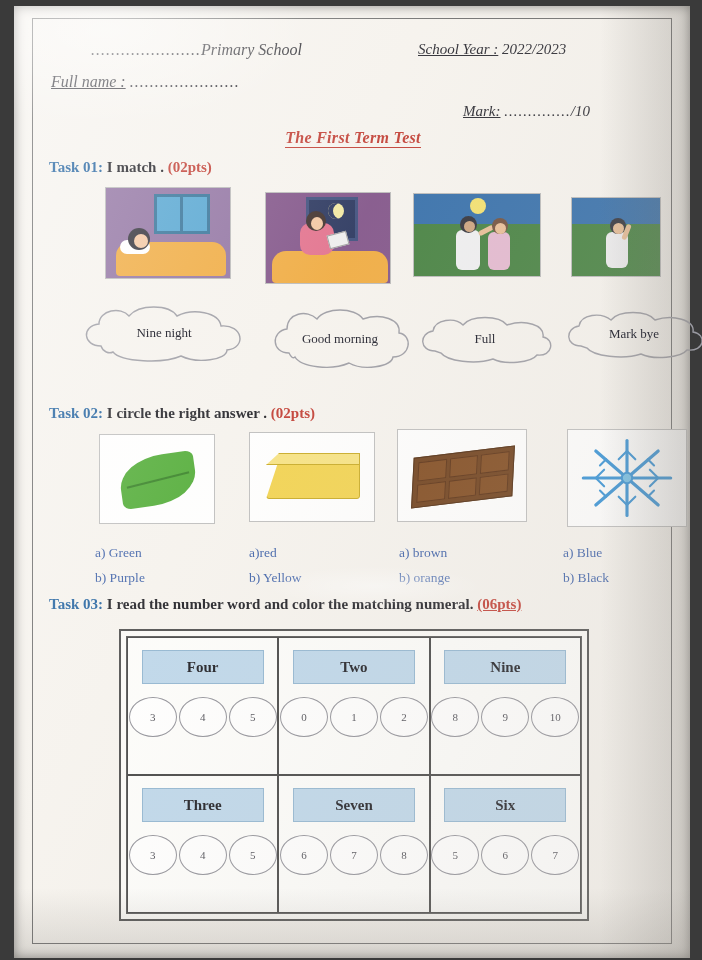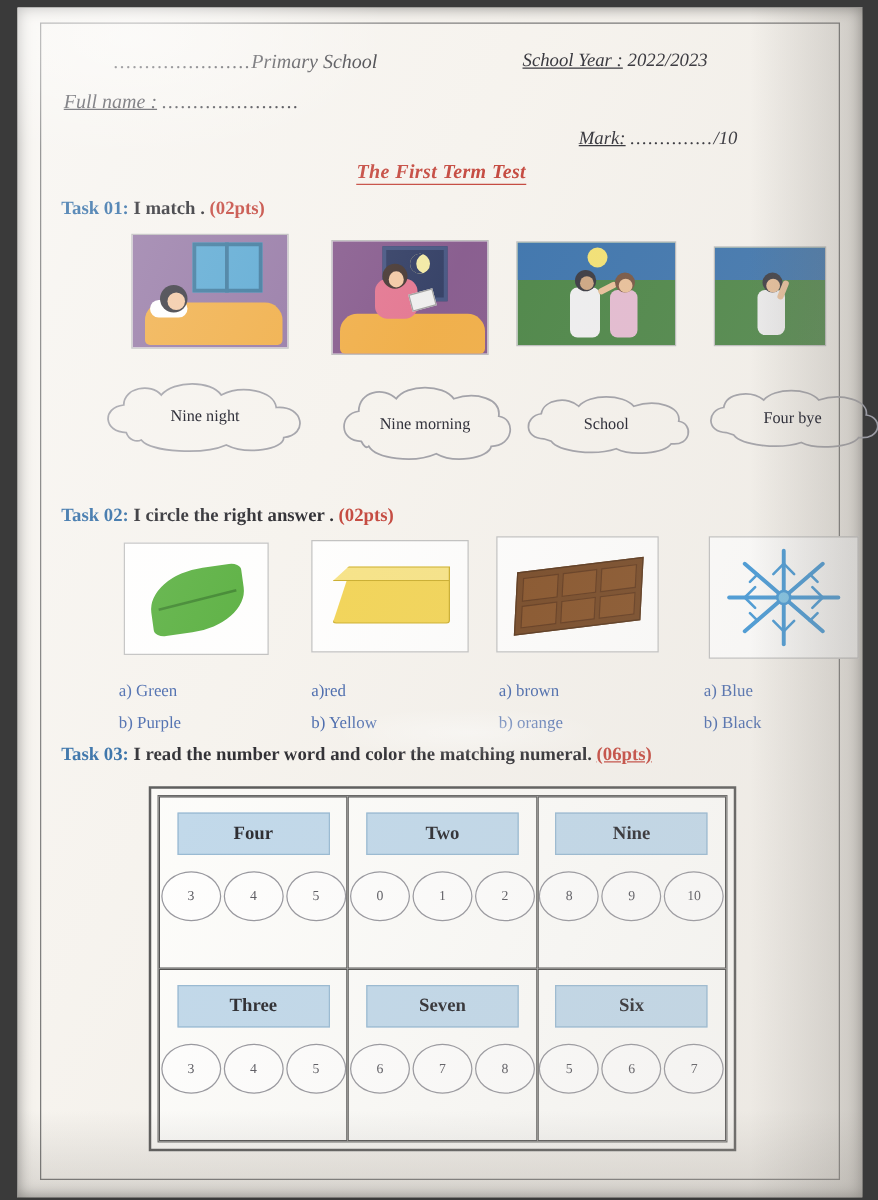--- a/index.html
+++ b/index.html
@@ -334,35 +334,35 @@
         <svg class="cloudSvg" viewBox="0 0 174 62" preserveAspectRatio="none">
           <path d="M24 44 C6 44 4 24 22 22 C22 8 44 4 52 14 C62 2 92 2 100 14 C116 6 142 10 144 24 C166 22 170 46 150 48 C150 58 120 62 104 54 C86 62 44 60 36 50 C32 52 26 50 24 44 Z" fill="none" stroke="#9a9aa2" stroke-width="1.4"></path>
         </svg>
         <span class="cloudTxt">Nine night</span>
       </div>
 
       <div class="cloud c2">
         <svg class="cloudSvg" viewBox="0 0 146 68" preserveAspectRatio="none">
           <path d="M22 48 C4 48 4 26 20 24 C20 8 40 4 50 14 C58 2 88 2 96 14 C114 8 134 14 132 28 C146 30 144 52 126 52 C124 62 96 66 82 58 C64 66 34 62 28 52 C26 54 24 52 22 48 Z" fill="none" stroke="#9a9aa2" stroke-width="1.4"></path>
         </svg>
-        <span class="cloudTxt">Nine morning</span>
+        <span class="cloudTxt">Good morning</span>
       </div>
 
       <div class="cloud c3">
         <svg class="cloudSvg" viewBox="0 0 144 52" preserveAspectRatio="none">
           <path d="M22 38 C6 38 6 20 20 18 C22 6 42 4 50 12 C58 2 86 2 94 12 C112 6 132 12 130 24 C142 26 140 44 124 42 C118 50 92 52 80 46 C62 52 34 48 28 40 Z" fill="none" stroke="#9a9aa2" stroke-width="1.4"></path>
         </svg>
-        <span class="cloudTxt">School</span>
+        <span class="cloudTxt">Full</span>
       </div>
 
       <div class="cloud c4">
         <svg class="cloudSvg" viewBox="0 0 150 52" preserveAspectRatio="none">
           <path d="M22 38 C6 38 6 20 20 18 C22 6 42 4 52 12 C60 2 88 2 96 12 C114 6 136 12 134 24 C148 26 146 44 128 42 C122 50 94 52 82 46 C64 52 34 48 28 40 Z" fill="none" stroke="#9a9aa2" stroke-width="1.4"></path>
         </svg>
-        <span class="cloudTxt">Four bye</span>
+        <span class="cloudTxt">Mark bye</span>
       </div>
 
       <div class="task t2">
         <span class="tlabel">Task 02:</span>
         <span class="ttext">I circle  the right answer .</span>
         <span class="tpts">(02pts)</span>
       </div>
 
       <div class="t2pic q1">
         <div class="leaf"></div>

